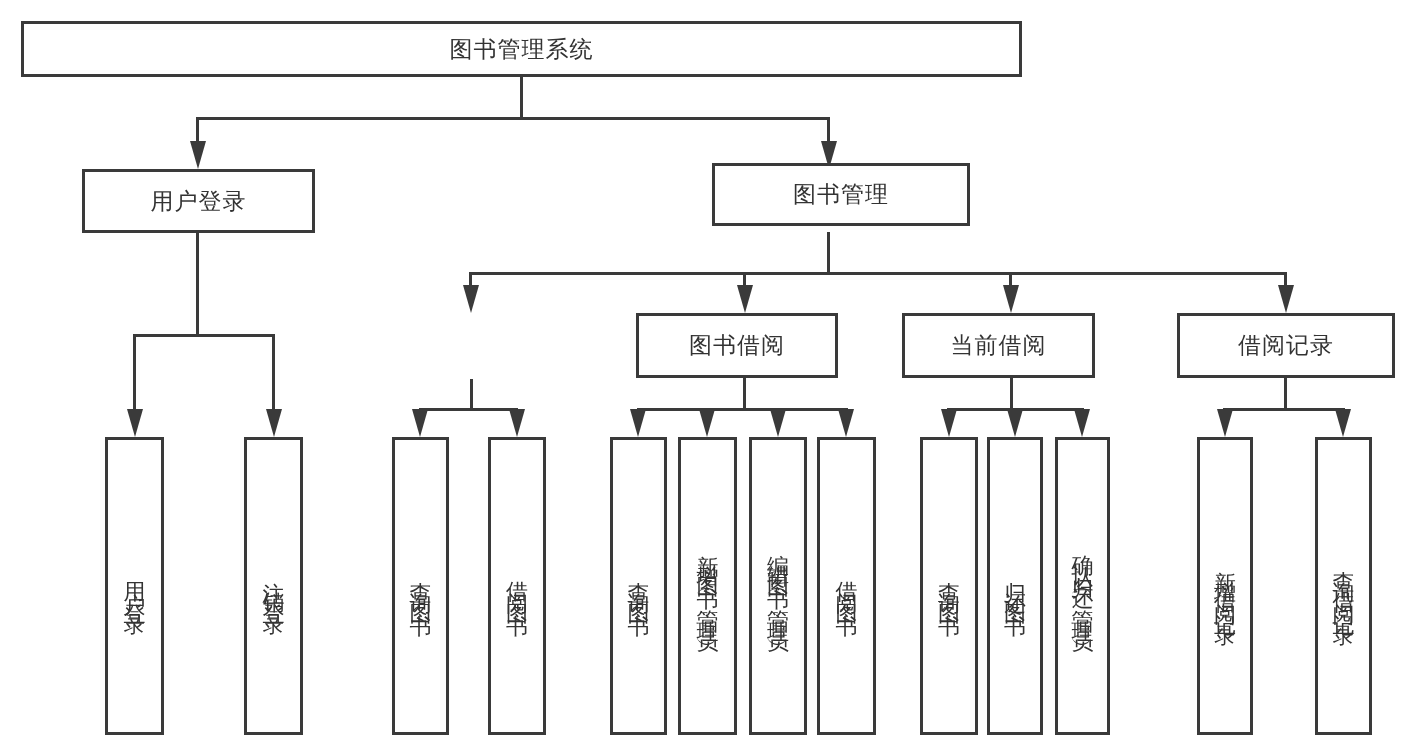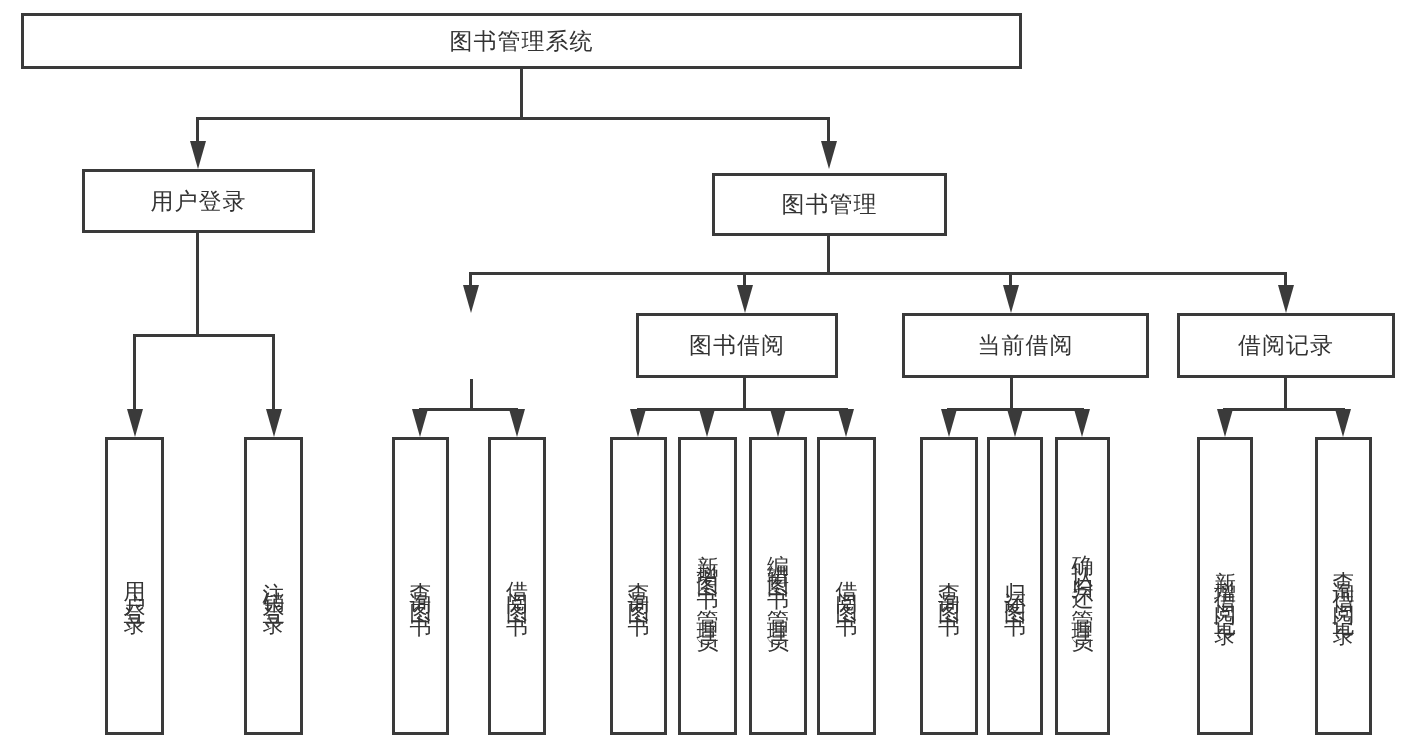--- a/index.html
+++ b/index.html
@@ -47,30 +47,30 @@
     letter-spacing:1px;
     z-index:3;
     white-space:nowrap;
   }
 </style>
 </head>
 <body>
 
 <div id="canvas">
 
-  <div class="box h" style="left:21px;top:13px;width:1001px;height:56px">图书管理系统</div>
+  <div class="box h" style="left:21px;top:21px;width:1001px;height:56px">图书管理系统</div>
 
   <div class="box h" style="left:82px;top:169px;width:233px;height:64px">用户登录</div>
 
-  <div class="box h" style="left:712px;top:173px;width:235px;height:63px">图书管理</div>
+  <div class="box h" style="left:712px;top:163px;width:258px;height:63px">图书管理</div>
 
 
   <div class="box h" style="left:636px;top:313px;width:202px;height:65px">图书借阅</div>
 
-  <div class="box h" style="left:902px;top:313px;width:247px;height:65px">当前借阅</div>
+  <div class="box h" style="left:902px;top:313px;width:193px;height:65px">当前借阅</div>
 
   <div class="box h" style="left:1177px;top:313px;width:218px;height:65px">借阅记录</div>
 
   <div class="box v" style="left:105px;top:437px;width:59px;height:298px">用户登录</div>
 
   <div class="box v" style="left:244px;top:437px;width:59px;height:298px">注销登录</div>
 
   <div class="box v" style="left:392px;top:437px;width:57px;height:298px">查询图书</div>
 
   <div class="box v" style="left:488px;top:437px;width:58px;height:298px">借阅图书</div>

